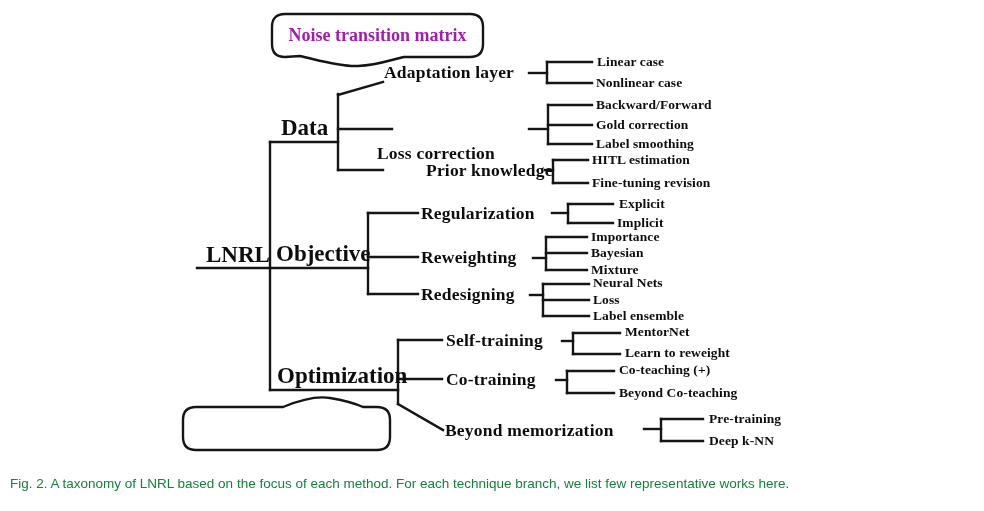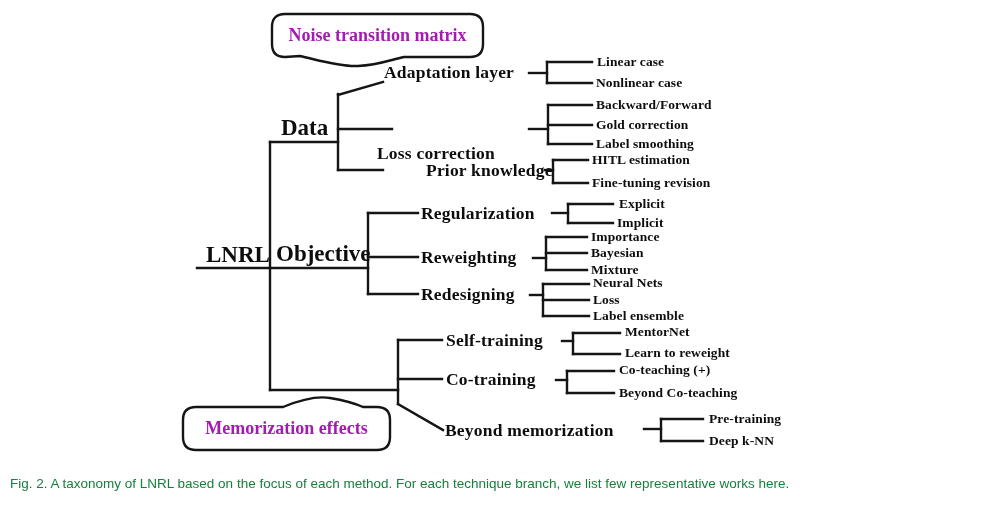--- a/index.html
+++ b/index.html
@@ -114,25 +114,25 @@
              C 390,60 378,65 358,66 C 340,67 318,60 300,56
              L 285,57 Q 272,57 272,44 V 27 Q 272,14 285,14 Z"></path>
         <path d="M 196,407 H 283 C 300,400 318,396 330,398 C 342,400 354,403 363,407
              H 377 Q 390,407 390,420 V 437 Q 390,450 377,450
              H 196 Q 183,450 183,437 V 420 Q 183,407 196,407 Z"></path>
       </g>
     </g>
   </svg>
 
   <div class="callout-text" style="left:272px;top:14px;width:211px;height:43px;">Noise transition matrix</div>
-  <div class="callout-text" style="left:183px;top:407px;width:207px;height:43px;">Memorization effects</div>
 
   <div class="lbl sz-lg" style="left:206px;top:243px;">LNRL</div>
   <div class="lbl sz-lg" style="left:281px;top:116px;">Data</div>
   <div class="lbl sz-lg" style="left:276px;top:242px;">Objective</div>
+  <div class="lbl sz-lg" style="left:277px;top:364px;">Optimization</div>
 
   <div class="lbl sz-md" style="left:384px;top:63px;">Adaptation layer</div>
   <div class="lbl sz-md" style="left:377px;top:120px;margin-top:24px;">Loss correction</div>
   <div class="lbl sz-md" style="left:386px;top:161px;margin-left:40px;">Prior knowledge</div>
 
   <div class="lbl sz-md" style="left:421px;top:204px;">Regularization</div>
   <div class="lbl sz-md" style="left:421px;top:248px;">Reweighting</div>
   <div class="lbl sz-md" style="left:421px;top:285px;">Redesigning</div>
 
   <div class="lbl sz-md" style="left:446px;top:331px;">Self-training</div>

